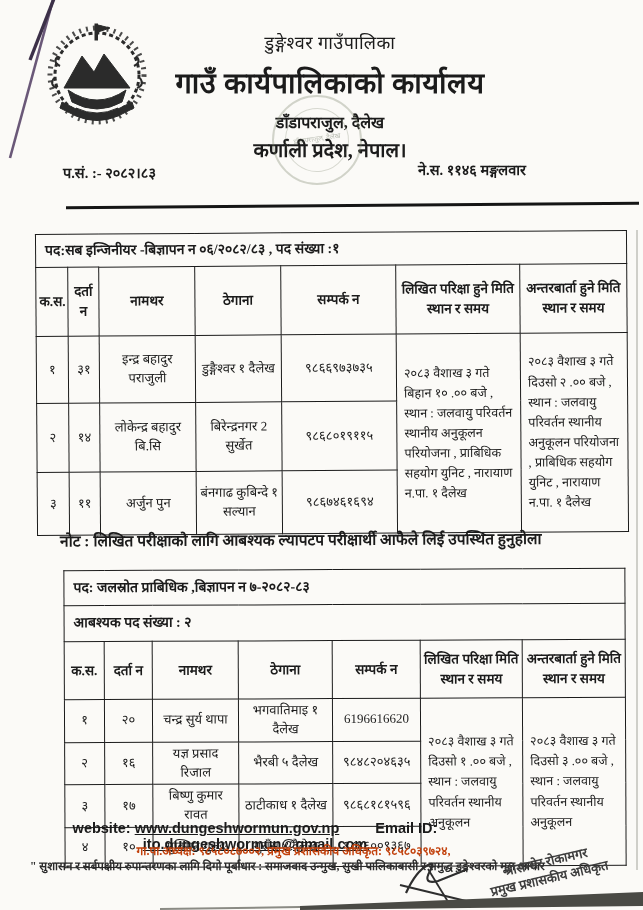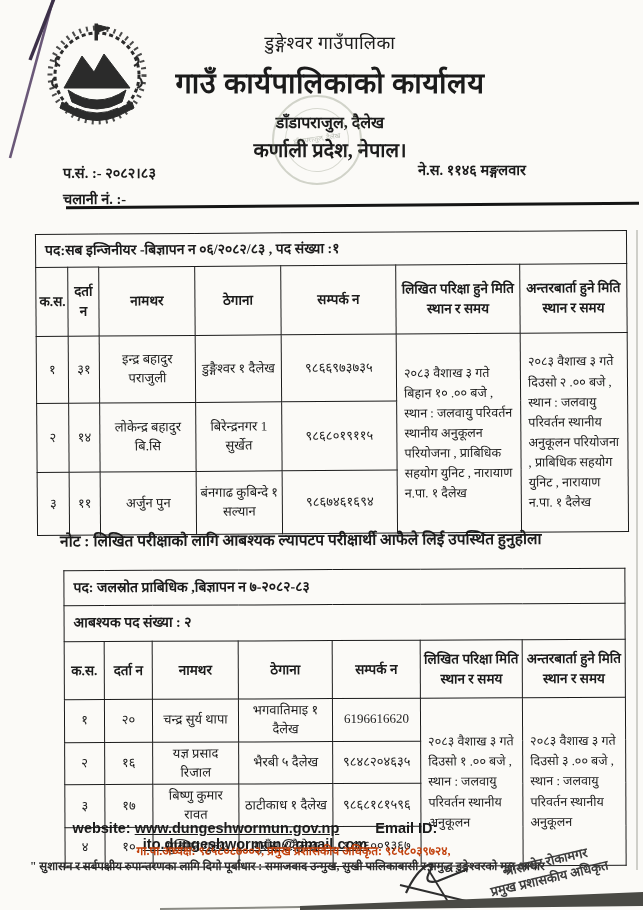--- a/index.html
+++ b/index.html
@@ -88,21 +88,20 @@
     <div class="addr1">डाँडापराजुल, दैलेख</div>
     <div class="addr2">कर्णाली प्रदेश, नेपाल।</div>
   </div>
 
   <div class="stamp">
     <div class="stamp-inner">डाँडापराजुल, दैलेख</div>
   </div>
 
   <div class="ref-block">
     <div>प.सं. :- २०८२।८३</div>
-    <div>चलानी नं. :-</div>
   </div>
   <div class="date-block">
     <div>ने.स. ११४६  मङ्गलवार</div>
   </div>
   <div class="hdr-rule"></div>
 
   <table id="table1" class="doc-table">
     <colgroup>
       <col style="width:32px">
         <col style="width:31px">
@@ -131,21 +130,21 @@
       <td>इन्द्र बहादुर पराजुली</td>
       <td>डुङ्गैश्वर १  दैलेख</td>
       <td>९८६६९७३७३५</td>
       <td rowspan="3" class="exam-cell">२०८३ वैशाख ३ गते बिहान १० .०० बजे , स्थान : जलवायु परिवर्तन स्थानीय अनुकूलन परियोजना , प्राबिधिक सहयोग युनिट , नारायाण न.पा. १ दैलेख</td>
       <td rowspan="3" class="exam-cell">२०८३ वैशाख ३ गते दिउसो २ .०० बजे , स्थान : जलवायु परिवर्तन स्थानीय अनुकूलन परियोजना , प्राबिधिक सहयोग युनिट , नारायाण न.पा. १ दैलेख</td>
     </tr>
     <tr>
       <td style="height:64px">२</td>
       <td>१४</td>
       <td>लोकेन्द्र बहादुर बि.सि</td>
-      <td>बिरेन्द्रनगर 1 सुर्खेत</td>
+      <td>बिरेन्द्रनगर 2 सुर्खेत</td>
       <td>९८६८०१९११५</td>
     </tr>
     <tr>
       <td style="height:58px">३</td>
       <td>११</td>
       <td>अर्जुन पुन</td>
       <td>बंनगाढ कुबिन्दे १  सल्यान</td>
       <td>९८६७४६१६९४</td>
     </tr>
   </tbody>

